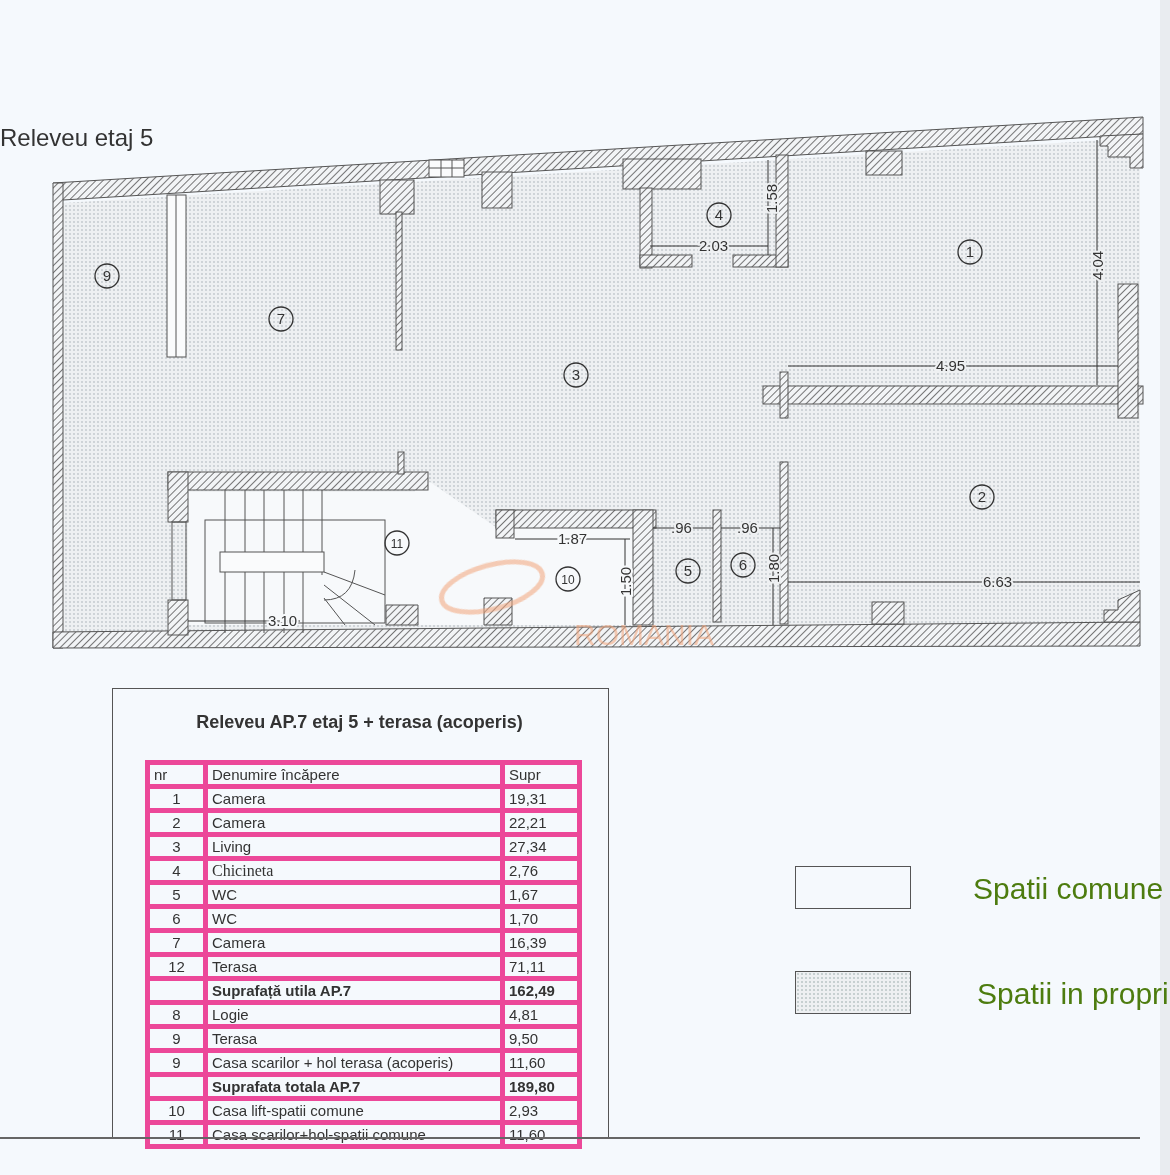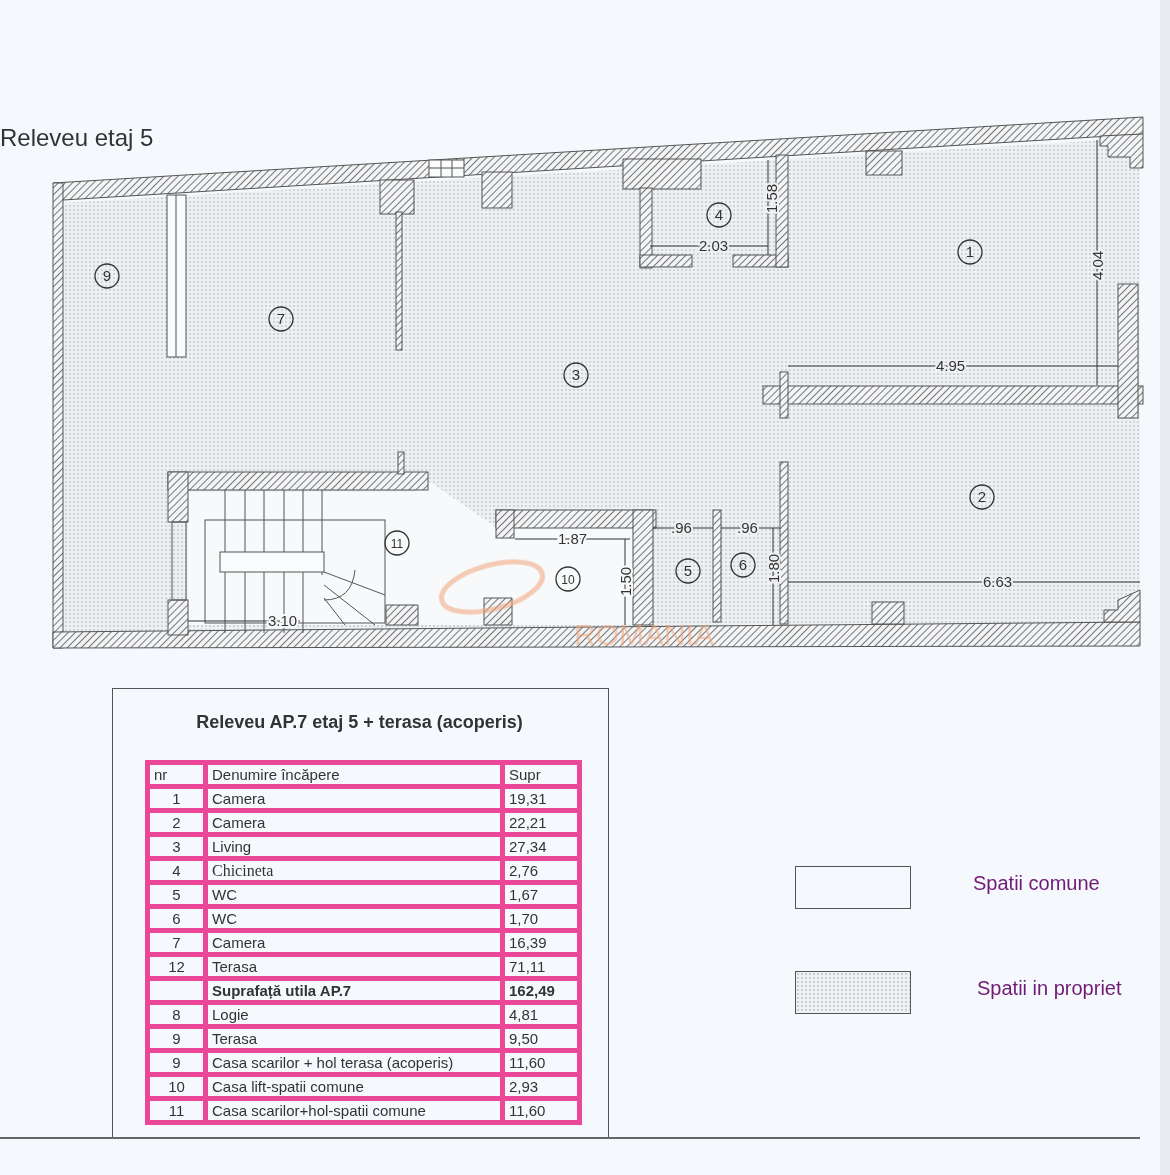--- a/index.html
+++ b/index.html
@@ -18,21 +18,21 @@
   table.rooms td, table.rooms th { border: 5px solid #ec4899; padding: 0 4px; height: 19px; line-height: 18px; }
   table.rooms th { font-weight: normal; text-align: left; }
   .c-nr { width: 45px; text-align: center !important; }
   .c-name { width: 284px; }
   .c-supr { width: 64px; text-align: left; }
   .bold td { font-weight: bold; }
   .serif { font-family: "Liberation Serif", serif; font-size: 16px; }
   .bottom-line { position: absolute; left: 0; top: 1137px; width: 1140px; height: 2px; background: #666; }
   .legend-box { position: absolute; left: 795px; width: 114px; height: 41px; border: 1px solid #555; }
   .legend-box.dotted { background-color: #eef0f2; background-image: radial-gradient(#9aa 0.6px, transparent 0.8px); background-size: 4px 4px; }
-  .legend-label { position: absolute; font-size: 20px; color: #701a75; white-space: nowrap; }
+  .legend-label { position: absolute; font-size: 30px; color: #4d7c0f; white-space: nowrap; }
 </style>
 </head>
 <body>
 
 <div class="right-edge"></div>
 
 <div class="plan-title">Releveu etaj 5</div>
 
 <svg class="plan-svg" width="1160" height="660" viewBox="0 0 1160 660" xmlns="http://www.w3.org/2000/svg">
   <defs>
@@ -264,20 +264,25 @@
       <tr>
         <td class="c-nr">9</td>
         <td class="c-name">Terasa</td>
         <td class="c-supr">9,50</td>
       </tr>
       <tr>
         <td class="c-nr">9</td>
         <td class="c-name">Casa scarilor + hol terasa (acoperis)</td>
         <td class="c-supr">11,60</td>
       </tr>
+      <tr class="bold">
+        <td class="c-nr"></td>
+        <td class="c-name">Suprafata totala AP.7</td>
+        <td class="c-supr">189,80</td>
+      </tr>
       <tr>
         <td class="c-nr">10</td>
         <td class="c-name">Casa lift-spatii comune</td>
         <td class="c-supr">2,93</td>
       </tr>
       <tr>
         <td class="c-nr">11</td>
         <td class="c-name">Casa scarilor+hol-spatii comune</td>
         <td class="c-supr">11,60</td>
       </tr>

